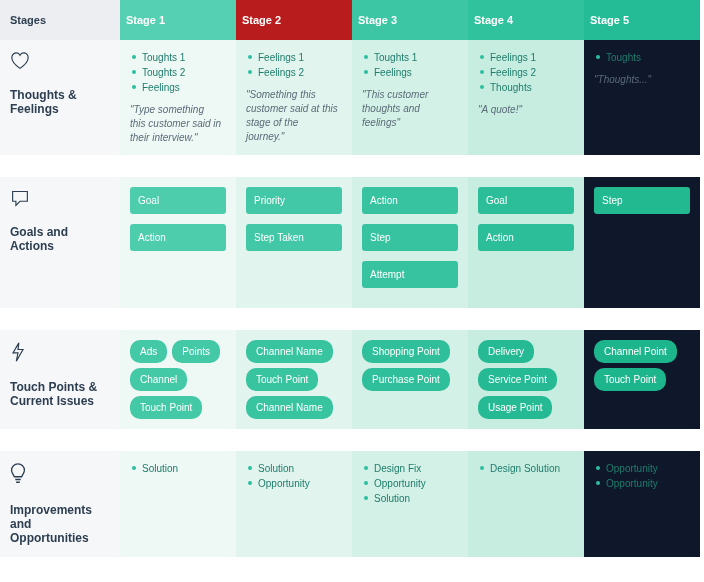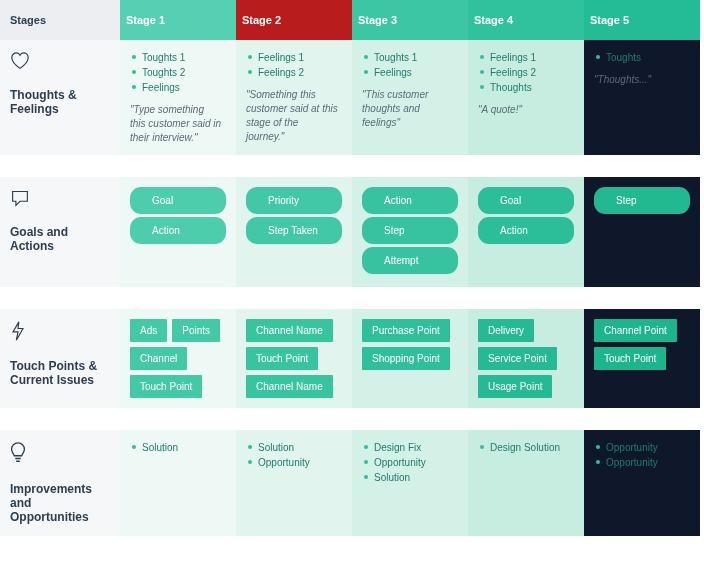--- a/index.html
+++ b/index.html
@@ -8,23 +8,23 @@
 .row{display:flex;width:100%}
 .rowhead{width:120px;flex-shrink:0;padding:12px 10px}
 .rowhead .lbl{font-weight:bold;font-size:12px;color:#2c3e50;margin-top:16px;display:block}
 .cell{flex:1;padding:10px 10px;min-width:0}
 .hdr .rowhead{background:#edeef2;font-weight:bold;padding:14px 10px}
 .hdr .cell{color:#fff;font-weight:bold;padding:14px 6px}
 ul.blt{list-style:none;margin:0 0 8px 2px}
 ul.blt li{position:relative;padding-left:10px;color:#1e7c6b;font-size:10px;line-height:1.5}
 ul.blt li:before{content:"";position:absolute;left:0;top:5px;width:4px;height:4px;border-radius:50%;background:#2bbfa0}
 .quote{font-style:italic;color:#5a6b78;font-size:10px;line-height:1.4;padding-right:4px}
-.card{color:#fff;font-size:10px;padding:8px 22px;margin-bottom:3px;border-radius:11px}
+.card{color:#fff;font-size:10px;padding:8px 8px;margin-bottom:10px;border-radius:3px}
 .tags{display:flex;flex-wrap:wrap;gap:5px}
-.tag{color:#fff;font-size:10px;padding:6px 10px;border-radius:1px}
+.tag{color:#fff;font-size:10px;padding:6px 10px;border-radius:10px}
 .spacer{height:22px;background:#fff}
 .ico{margin-bottom:2px}
 
 .bg1{background:#eef9f5}.bg2{background:#e1f5ee}.bg3{background:#d4f1e8}.bg4{background:#c7ede1}.bg5{background:#0f172a}
 
 .h1{background:#55d0b2}.h2{background:#b91c1c}.h3{background:#3cc6a4}.h4{background:#30c19d}.h5{background:#24bc96}
 
 .c1{background:#4ecdad}.c2{background:#42c8a6}.c3{background:#37c39f}.c4{background:#2cbe98}.c5{background:#22b991}
 
 .t1{background:#44c9a7}.t2{background:#39c4a0}.t3{background:#2fbf9a}.t4{background:#25ba93}.t5{background:#1cb58c}
@@ -149,22 +149,22 @@
     </div>
     <div class="cell bg2">
       <div class="tags">
         <div class="tag t2">Channel Name</div>
         <div class="tag t2">Touch Point</div>
         <div class="tag t2">Channel Name</div>
       </div>
     </div>
     <div class="cell bg3">
       <div class="tags">
+        <div class="tag t3">Shopping Point</div>
         <div class="tag t3">Purchase Point</div>
-        <div class="tag t3">Shopping Point</div>
       </div>
     </div>
     <div class="cell bg4">
       <div class="tags">
         <div class="tag t4">Delivery</div>
         <div class="tag t4">Service Point</div>
         <div class="tag t4">Usage Point</div>
       </div>
     </div>
     <div class="cell bg5">

